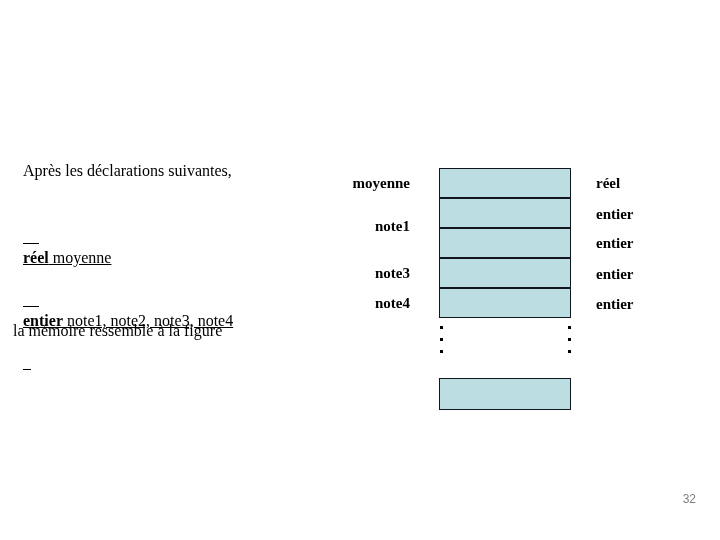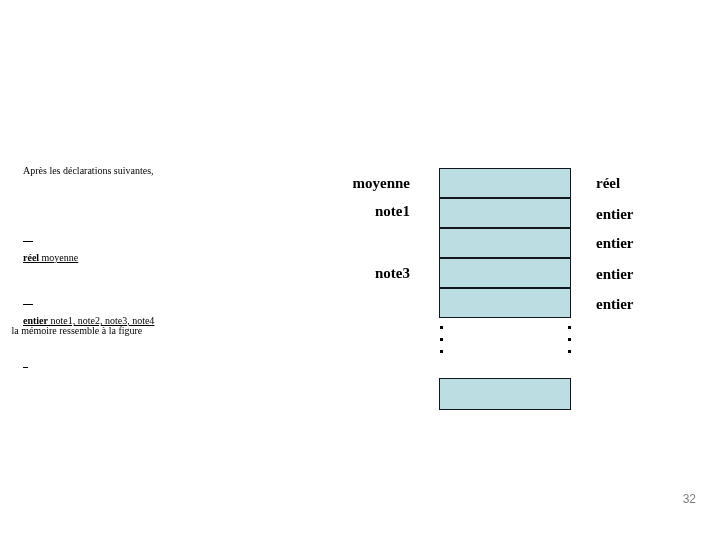--- a/index.html
+++ b/index.html
@@ -13,21 +13,21 @@
     height: 540px;
     background: #ffffff;
     overflow: hidden;
     font-family: "Liberation Serif", "DejaVu Serif", serif;
     color: #000000;
   }
 
   
   .text-block {
     position: absolute;
-    font-size: 10px;
+    font-size: 16px;
     line-height: 21px;
     color: #000000;
     white-space: pre;
   }
   #intro-line   { left: 23px; top: 160px; }
   #decl-block   { left: 23px; top: 205px; text-decoration: underline; }
   #concl-block  { left: 9px; top: 278px; }
 
   .kw { font-weight: bold; }
 
@@ -124,22 +124,23 @@
     <div><span class="kw">entier</span><span> note1, note2, note3, note4</span></div>
   </div>
 
   <div id="concl-block" class="text-block">
     <div> la mémoire ressemble à la figure</div>
   </div>
 
   <div id="diagram">
 
     <div class="var-label" style="top:168px;">moyenne</div>
-    <div class="var-label" style="top:196px;">note1</div>
+    <div class="var-label" style="top:211px;">note1</div>
     <div class="var-label" style="top:258px;">note3</div>
+    <div class="var-label" style="top:288px;">note4</div>
 
     <div id="cell-moyenne" class="mem-cell"></div>
     <div id="cell-note1" class="mem-cell"></div>
     <div id="cell-note2" class="mem-cell"></div>
     <div id="cell-note3" class="mem-cell"></div>
     <div id="cell-note4" class="mem-cell"></div>
 
     <div class="type-label" style="top:168px;">réel</div>
     <div class="type-label" style="top:199px;">entier</div>
     <div class="type-label" style="top:228px;">entier</div>

